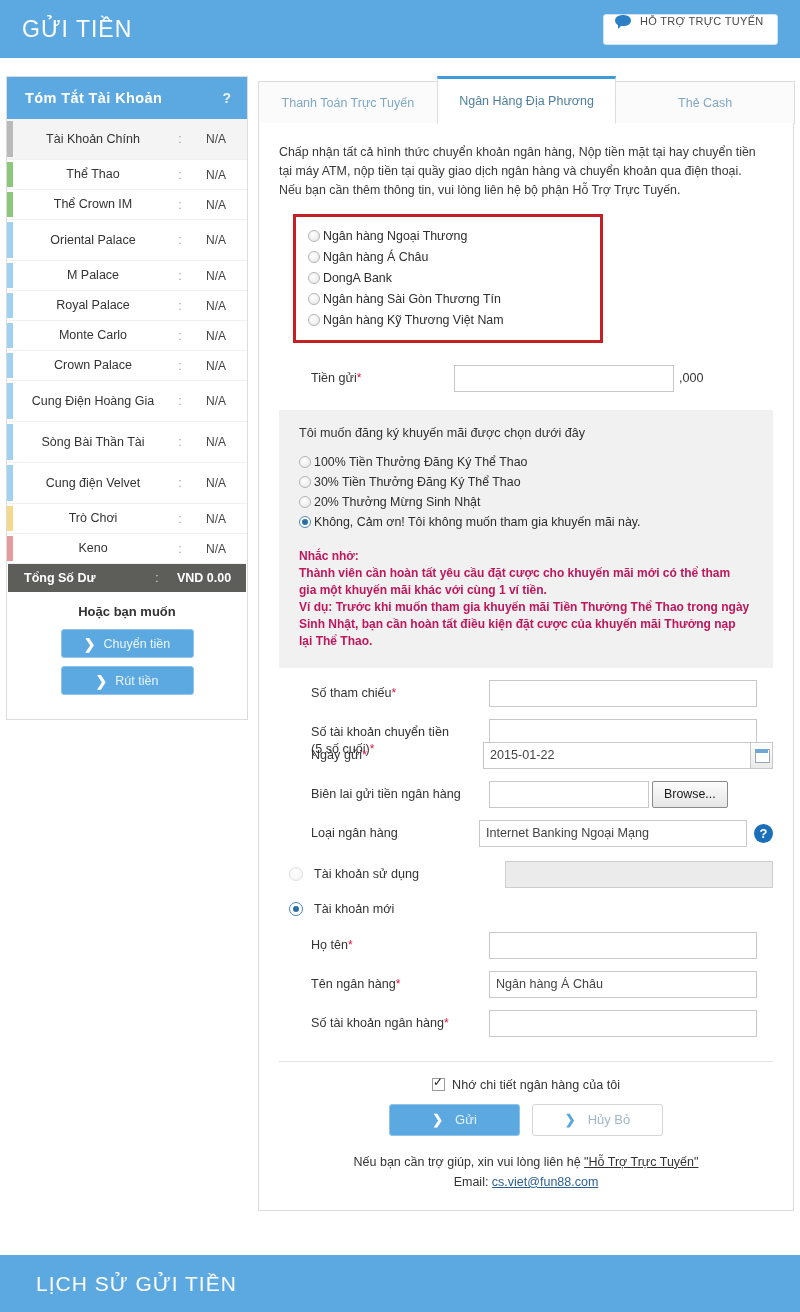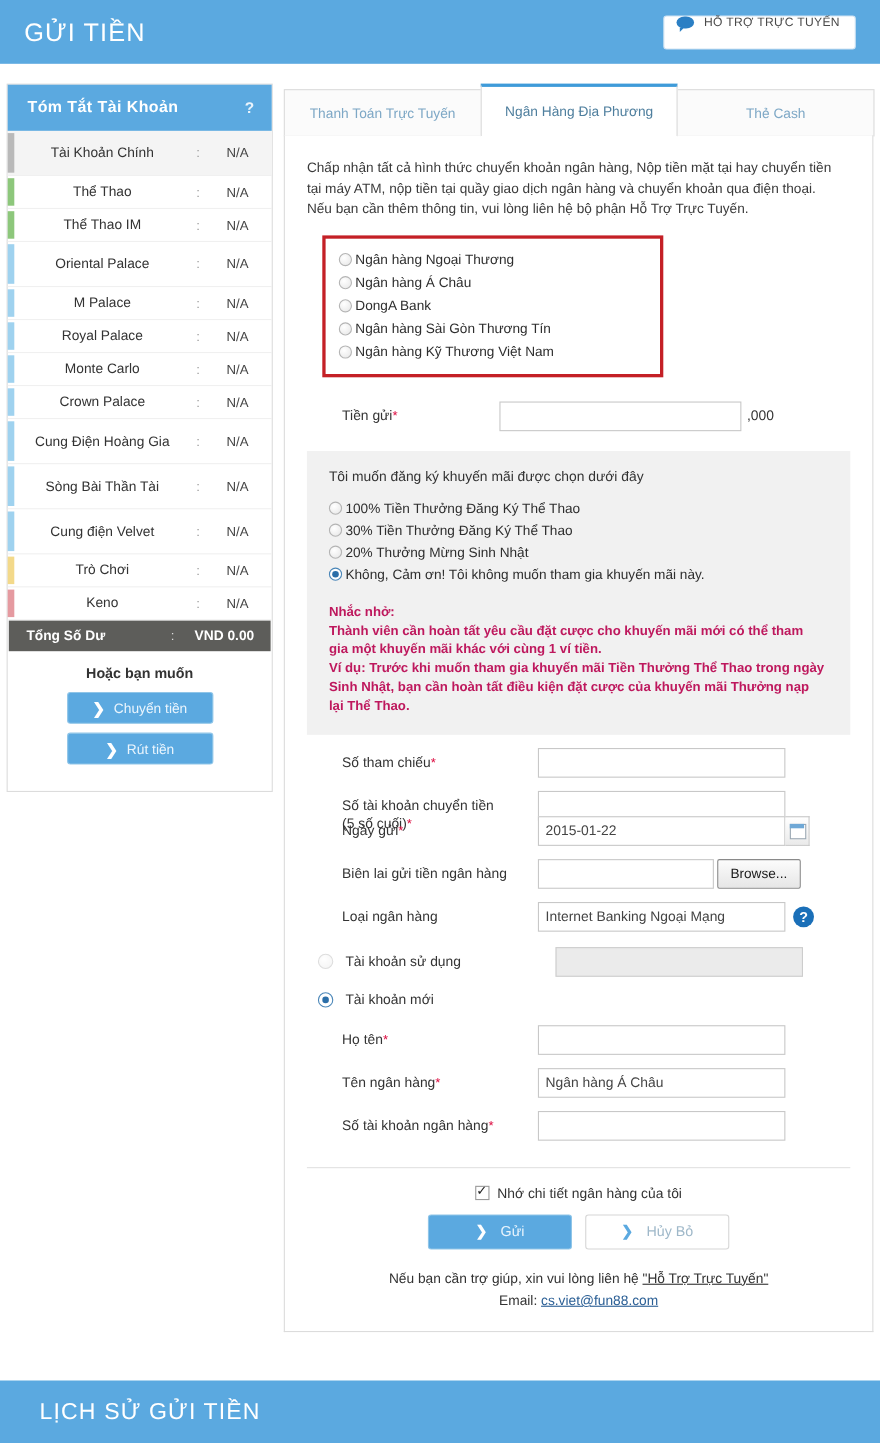--- a/index.html
+++ b/index.html
@@ -140,21 +140,21 @@
   .warn { color: #be185d; font-size: 12px; font-weight: bold; line-height: 1.42; margin-top: 16px; }
   .warn div { white-space: nowrap; }
 
   .frow { display: flex; align-items: flex-start; margin-top: 12px; }
   .frow .lab {
     width: 210px; font-size: 12.6px; color: #333; padding-left: 32px; line-height: 1.35;
     padding-top: 5px;
   }
   .frow .fld { flex: 1; display: flex; align-items: center; gap: 7px; }
   .req { color: #d14; font-size: 12px; }
-  .w253 { width: 225px; }
+  .w253 { width: 268px; }
   .w160 { width: 160px; }
 
   .cal-btn {
     width: 22px; height: 27px; border: 1px solid #c8c8c8; border-left: none;
     background: linear-gradient(#ffffff, #eaeaea); position: relative; cursor: pointer; flex: none;
   }
   .cal-btn::before {
     content: ""; position: absolute; left: 4px; top: 6px; width: 13px; height: 12px;
     border: 1px solid #9aa7b2; background: #fff;
   }
@@ -243,21 +243,21 @@
             <span class="val">N/A</span>
           </div>
           <div class="sb-row">
             <span class="swatch" style="background:#8dc77b"></span>
             <span class="nm">Thể Thao</span>
             <span class="colon">:</span>
             <span class="val">N/A</span>
           </div>
           <div class="sb-row">
             <span class="swatch" style="background:#8dc77b"></span>
-            <span class="nm">Thể Thao IM</span>
+            <span class="nm">Thể Crown IM</span>
             <span class="colon">:</span>
             <span class="val">N/A</span>
           </div>
           <div class="sb-row tall">
             <span class="swatch" style="background:#9fd2ef"></span>
             <span class="nm">Oriental Palace</span>
             <span class="colon">:</span>
             <span class="val">N/A</span>
           </div>
           <div class="sb-row">

